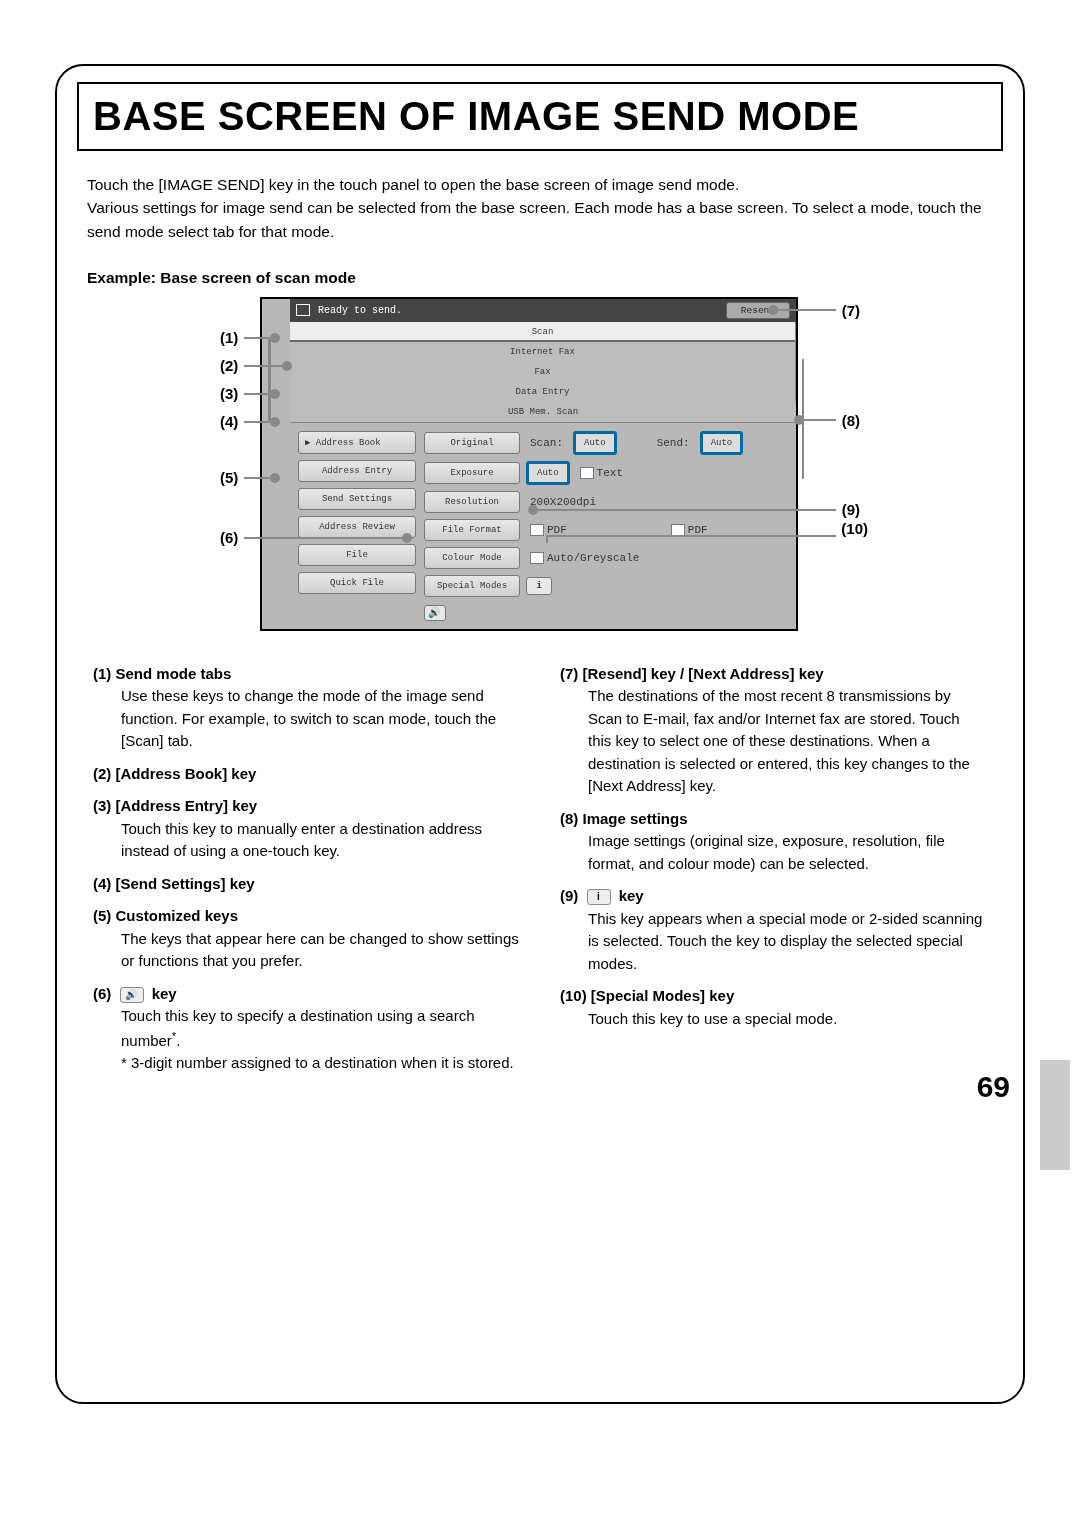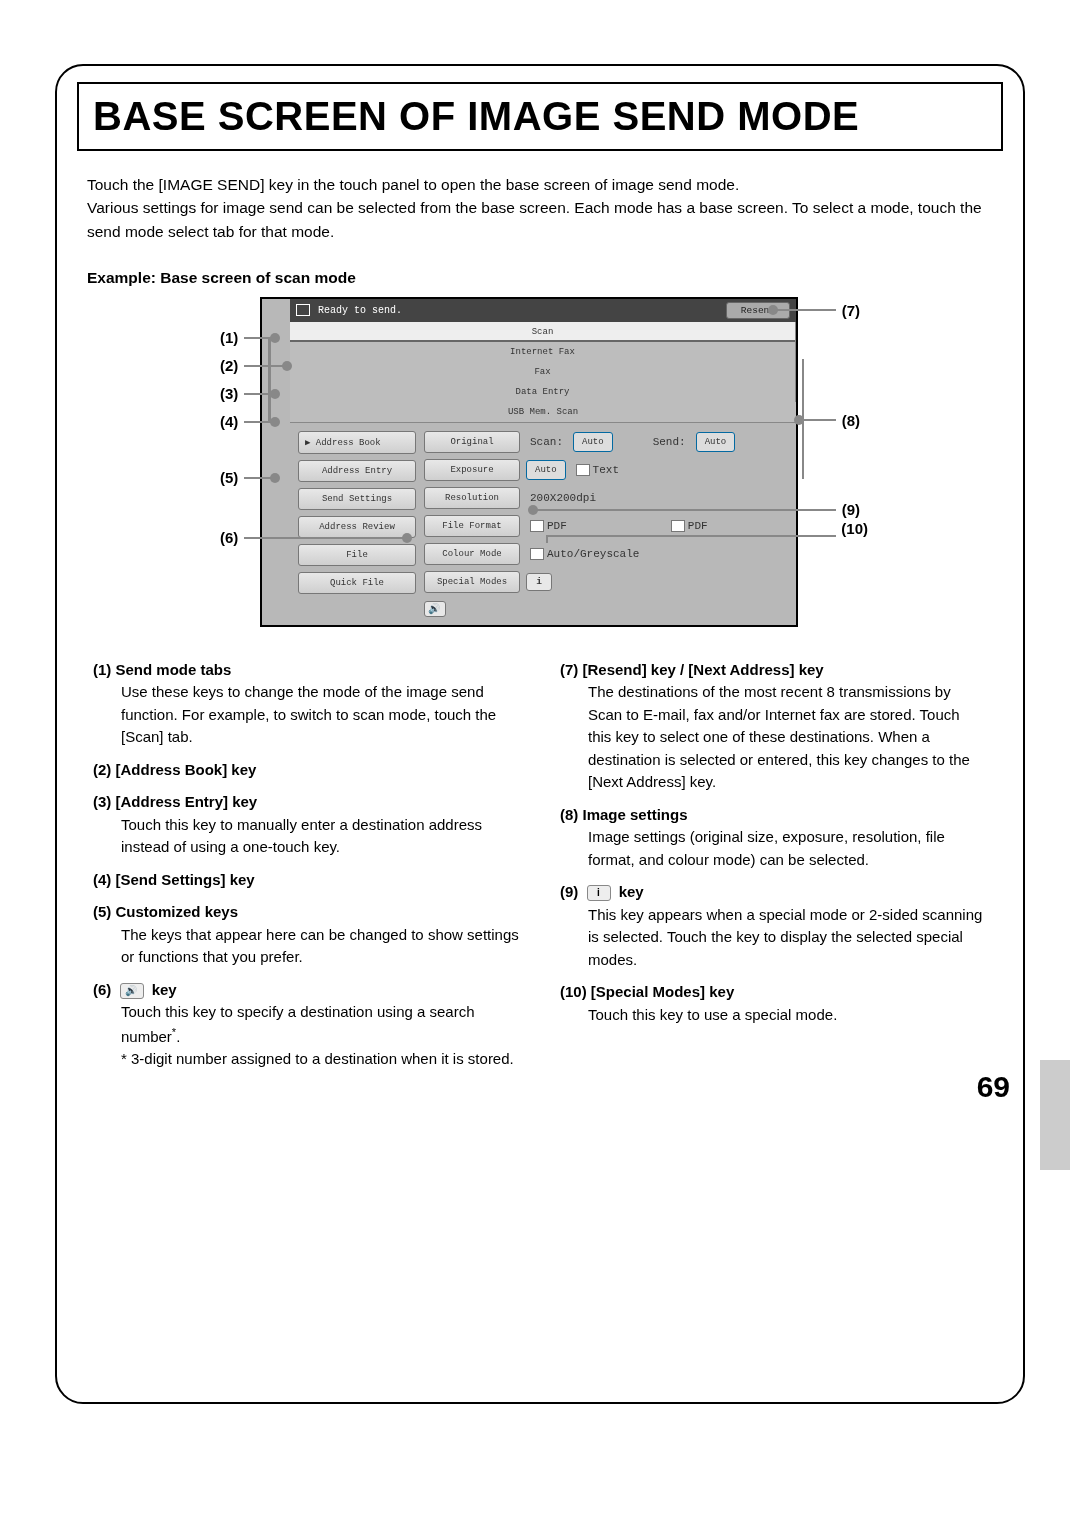--- a/index.html
+++ b/index.html
@@ -26,21 +26,21 @@
   .tab:last-child { border-right: none; }
   .tab.active { background: #eee; box-shadow: inset 0 -2px 0 #666; }
 
   .panel-body { display: flex; padding: 8px; gap: 8px; }
   .leftcol { width: 118px; display: flex; flex-direction: column; gap: 6px; }
   .leftbtn { background: linear-gradient(#e8e8e8,#cfcfcf); border: 1px solid #777; border-radius: 3px; text-align: center; padding: 5px 2px; font-size: 9px; }
   
   .rightcol { flex: 1; display: flex; flex-direction: column; gap: 6px; }
   .row { display: flex; align-items: center; gap: 6px; }
   .setbtn { width: 96px; background: linear-gradient(#e8e8e8,#cfcfcf); border:1px solid #777; border-radius:3px; text-align:center; padding:5px 2px; font-size:9px; }
-  .valbtn { background:#ddd; border:1px solid #0369a1; border-radius:3px; padding:4px 8px; font-size:9px; }
+  .valbtn { background:#ddd; border:3px solid #0369a1; border-radius:3px; padding:4px 8px; font-size:9px; }
   .plain { font-size:11px; padding: 0 4px; }
   .iconchip { width:14px; height:12px; background:#fff; border:1px solid #777; display:inline-block; vertical-align:middle; margin-right:3px; }
   .speaker { width:22px; height:16px; border:1px solid #777; border-radius:3px; background:#e8e8e8; display:flex; align-items:center; justify-content:center; font-size:10px; margin-top:2px; }
   .infochip { width:26px; height:18px; border:1px solid #777; border-radius:3px; background:#e8e8e8; display:flex; align-items:center; justify-content:center; font-weight:bold; }
 
   
   .marker { position:absolute; width:10px; height:10px; background:#888; border-radius:50%; }
   .mk-h  { position:absolute; height:2.5px; background:#888; }
   .mk-v  { position:absolute; width:2.5px; background:#888; }
   .num   { position:absolute; font-weight:bold; font-size:15px; }

